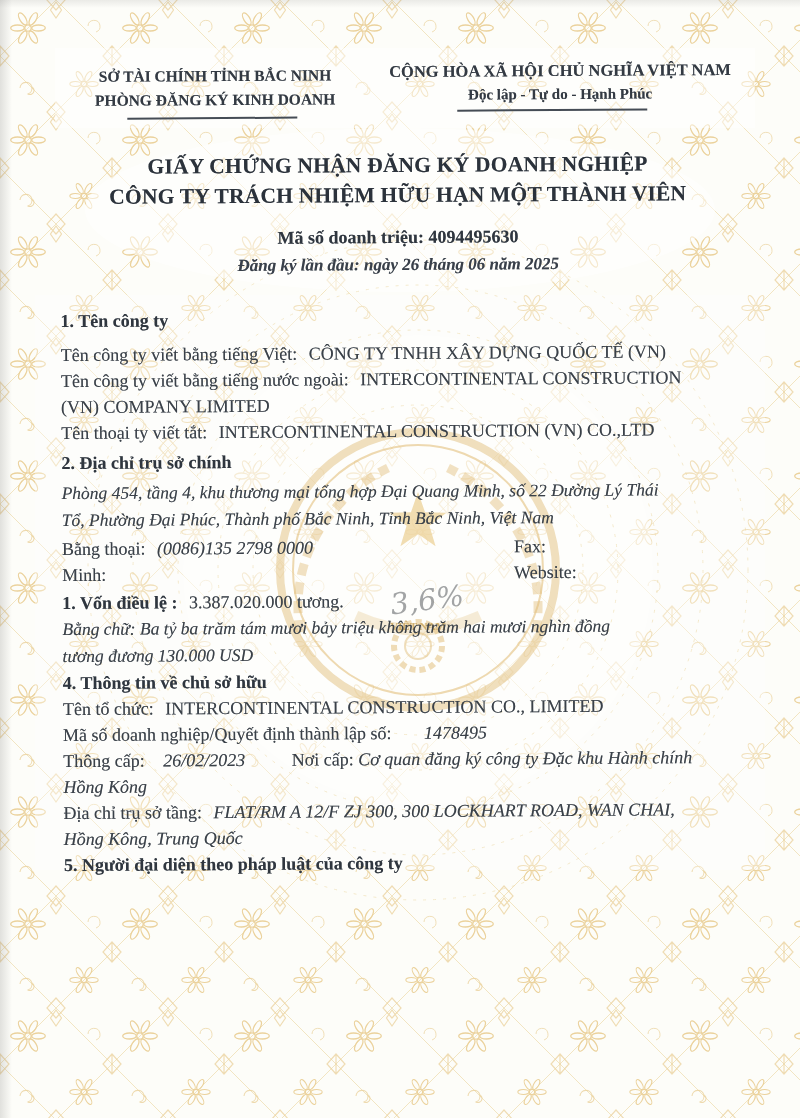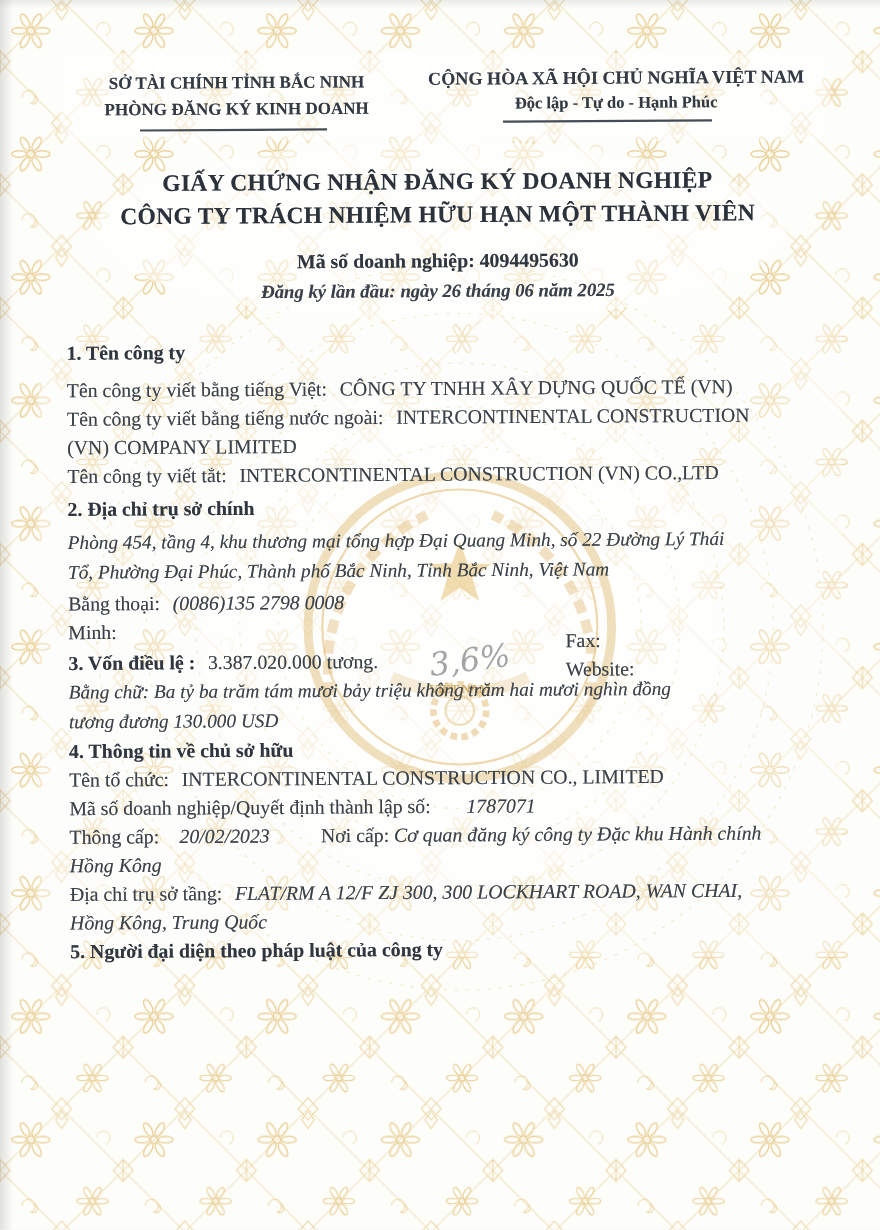--- a/index.html
+++ b/index.html
@@ -26,21 +26,21 @@
   .t1{font-size:21.5px;font-weight:bold;line-height:30px;color:#2b323b;letter-spacing:.2px;}
   .taxline{margin-top:17px;font-size:18px;font-weight:bold;color:#2f363f;}
   .regline{margin-top:7px;font-size:17px;font-weight:bold;font-style:italic;color:#39404a;}
   .docbody{position:absolute;top:306px;left:62px;width:660px;font-size:18px;}
   .docbody p{margin:0;line-height:26px;}
   .h{font-weight:bold;color:#2f363f;}
   .it{font-style:italic;}
   .itl{font-style:italic;font-size:17.5px;line-height:27px !important;}
   .lb{margin-right:7px;}
   .rel{position:relative;}
-  .col2{position:absolute;left:452px;top:0;margin-top:36px;}
+  .col2{position:absolute;left:452px;top:0;}
   .mt8{margin-top:8px !important;}.mt4{margin-top:4px !important;}
   .mt2{margin-top:2px !important;}
   .ind-noicap{margin-left:232px;}
   .gap28{display:inline-block;width:28px;}
   .gap12{display:inline-block;width:14px;}
   .gap40{display:inline-block;width:42px;}
   .pencil{position:absolute;left:390px;top:583px;font-size:29px;font-style:italic;
           color:rgba(100,104,106,.60);transform:rotate(-7deg);z-index:4;
           font-family:"DejaVu Serif",serif;text-shadow:none;}
 </style>
@@ -118,75 +118,75 @@
     <div class="hdr hdr-right">
       <div class="n1">CỘNG HÒA XÃ HỘI CHỦ NGHĨA VIỆT NAM</div>
       <div class="n2">Độc lập - Tự do - Hạnh Phúc</div>
     </div>
     <div class="rule rule-right"></div>
 
     <div class="titleblock">
       <div class="t1">GIẤY CHỨNG NHẬN ĐĂNG KÝ DOANH NGHIỆP</div>
       <div class="t1">CÔNG TY TRÁCH NHIỆM HỮU HẠN MỘT THÀNH VIÊN</div>
       <div class="taxline">
-        <span>Mã số doanh nghiệp:</span>
+        <span>Mã số doanh triệu:</span>
         <span>4094495630</span>
       </div>
       <div class="regline">Đăng ký lần đầu: ngày 26 tháng 06 năm 2025</div>
     </div>
 
     <div class="docbody">
 
       <p class="h">1. Tên công ty</p>
       <p class="mt8">
         <span class="lb">Tên công ty viết bằng tiếng Việt:</span>
         <span>CÔNG TY TNHH XÂY DỰNG QUỐC TẾ (VN)</span>
       </p>
       <p>
         <span class="lb">Tên công ty viết bằng tiếng nước ngoài:</span>
         <span>INTERCONTINENTAL CONSTRUCTION</span>
       </p>
       <p>(VN) COMPANY LIMITED</p>
       <p>
-        <span class="lb">Tên công ty viết tắt:</span>
+        <span class="lb">Tên thoại ty viết tắt:</span>
         <span>INTERCONTINENTAL CONSTRUCTION (VN) CO.,LTD</span>
       </p>
 
       <p class="h mt4">2. Địa chỉ trụ sở chính</p>
       <p class="itl mt4">Phòng 454, tầng 4, khu thương mại tổng hợp Đại Quang Minh, số 22 Đường Lý Thái</p>
       <p class="itl">Tổ, Phường Đại Phúc, Thành phố Bắc Ninh, Tỉnh Bắc Ninh, Việt Nam</p>
       <p class="rel mt2">
         <span class="lb">Bằng thoại:</span>
-        <span class="it">(0086)135 2798 0008</span>
+        <span class="it">(0086)135 2798 0000</span>
         <span class="col2">Fax:</span>
       </p>
       <p class="rel">
         <span>Minh:</span>
         <span class="col2">Website:</span>
       </p>
 
       <p class="mt2">
-        <span class="h lb">3. Vốn điều lệ :</span>
+        <span class="h lb">1. Vốn điều lệ :</span>
         <span>3.387.020.000 tương.</span>
       </p>
       <p class="itl">Bằng chữ: Ba tỷ ba trăm tám mươi bảy triệu không trăm hai mươi nghìn đồng</p>
       <p class="itl">tương đương 130.000 USD</p>
 
       <p class="h">4. Thông tin về chủ sở hữu</p>
       <p>
         <span class="lb">Tên tổ chức:</span>
         <span>INTERCONTINENTAL CONSTRUCTION CO., LIMITED</span>
       </p>
       <p>
         <span>Mã số doanh nghiệp/Quyết định thành lập số:</span><span class="gap28"></span>
-        <span class="it">1787071</span>
+        <span class="it">1478495</span>
       </p>
       <p class="rel">
         <span>Thông cấp:</span><span class="gap12"></span>
-        <span class="it">20/02/2023</span><span class="gap40"></span>
+        <span class="it">26/02/2023</span><span class="gap40"></span>
         <span>Nơi cấp:</span>
         <span class="it">Cơ quan đăng ký công ty Đặc khu Hành chính</span>
       </p>
       <p class="it ind-noicap">Hồng Kông</p>
       <p>
         <span class="lb">Địa chỉ trụ sở tầng:</span>
         <span class="it">FLAT/RM A 12/F ZJ 300, 300 LOCKHART ROAD, WAN CHAI,</span>
       </p>
       <p class="it">Hồng Kông, Trung Quốc</p>
 

